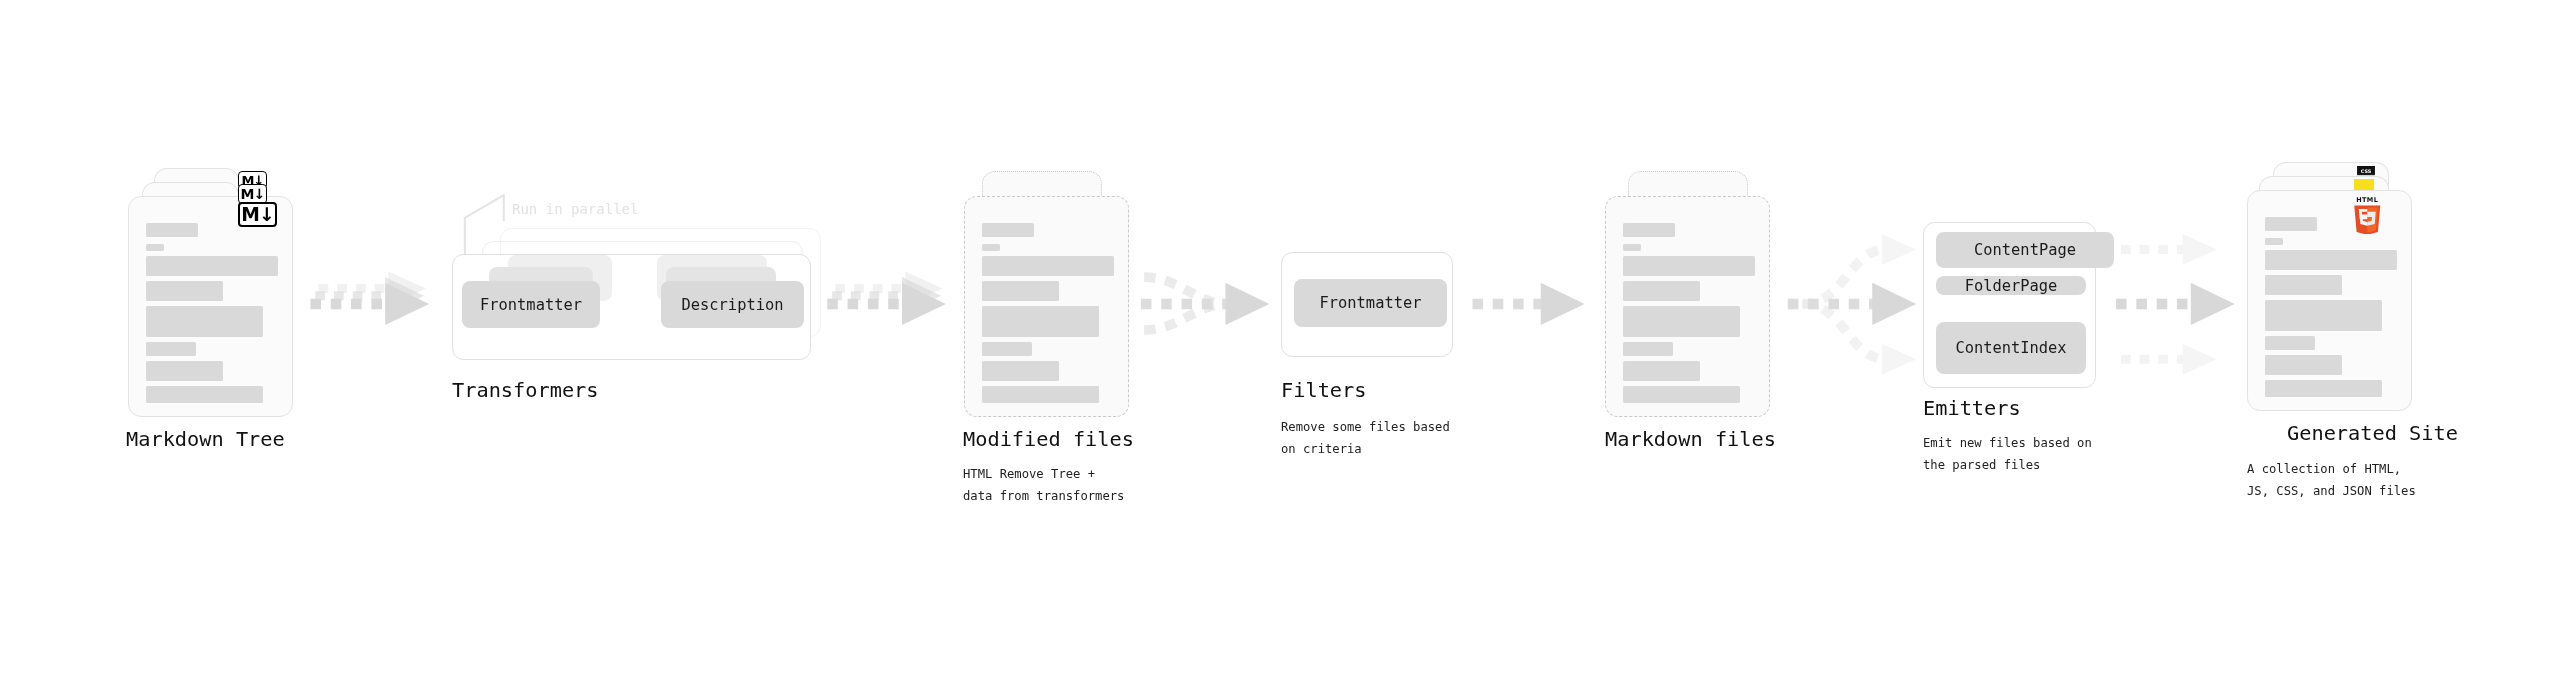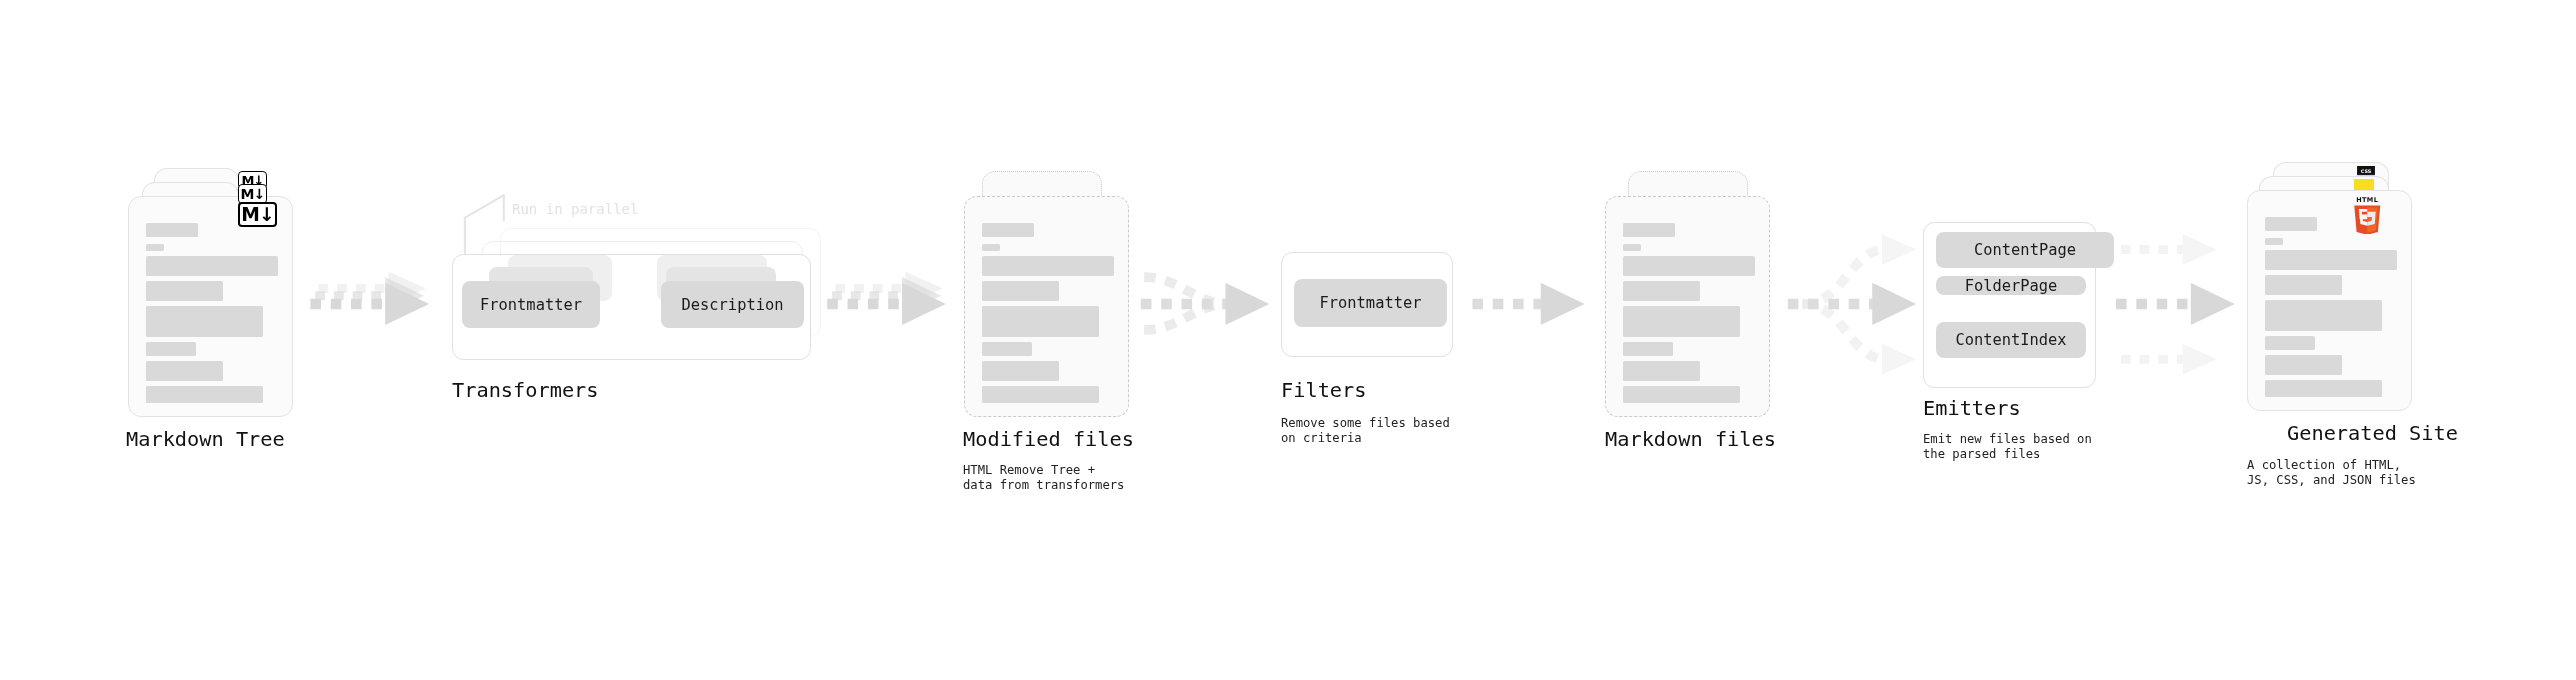--- a/index.html
+++ b/index.html
@@ -99,21 +99,21 @@
     font-family: "DejaVu Sans Mono", "Liberation Mono", monospace;
     font-size: 20.3px;
     color: #111111;
     white-space: nowrap;
     letter-spacing: 0px;
   }
   .caption {
     position: absolute;
     font-family: "DejaVu Sans Mono", "Liberation Mono", monospace;
     font-size: 12.2px;
-    line-height: 15px;
+    line-height: 22px;
     color: #222222;
     white-space: pre-line;
   }
   .note-parallel {
     position: absolute;
     font-family: "DejaVu Sans Mono", "Liberation Mono", monospace;
     font-size: 14px;
     color: #e2e2e2;
     white-space: nowrap;
   }
@@ -323,21 +323,21 @@
       <div class="skel" style="left:17px; top:164px; width:77px; height:20.3px;"></div>
       <div class="skel" style="left:17px; top:189px; width:117px; height:17px;"></div>
     </div>
   </div>
   <div class="title" style="left:1605px; top:427px;">Markdown files</div>
 
   <div>
     <div class="group-box" style="left:1923px; top:222px; width:173px; height:166px;"></div>
     <div class="chip" style="left:1936px; top:232px; width:178px; height:36px;">ContentPage</div>
     <div class="chip" style="left:1936px; top:276px; width:150px; height:19px;">FolderPage</div>
-    <div class="chip" style="left:1936px; top:322px; width:150px; height:36px;">ContentIndex</div>
+    <div class="chip" style="left:1936px; top:322px; width:150px; height:52px;">ContentIndex</div>
   </div>
   <div class="title" style="left:1923px; top:396px;">Emitters</div>
   <div class="caption" style="left:1923px; top:432px;">Emit new files based on
 the parsed files</div>
 
   <div class="doc-stack">
 
     <div class="doc-card" style="left:2273px; top:162px; width:116px; height:49px; border-bottom:none; border-radius:13px 13px 0 0;"></div>
 
     <div class="abs" style="left:2357px; top:166px; width:18px; height:13px;">

